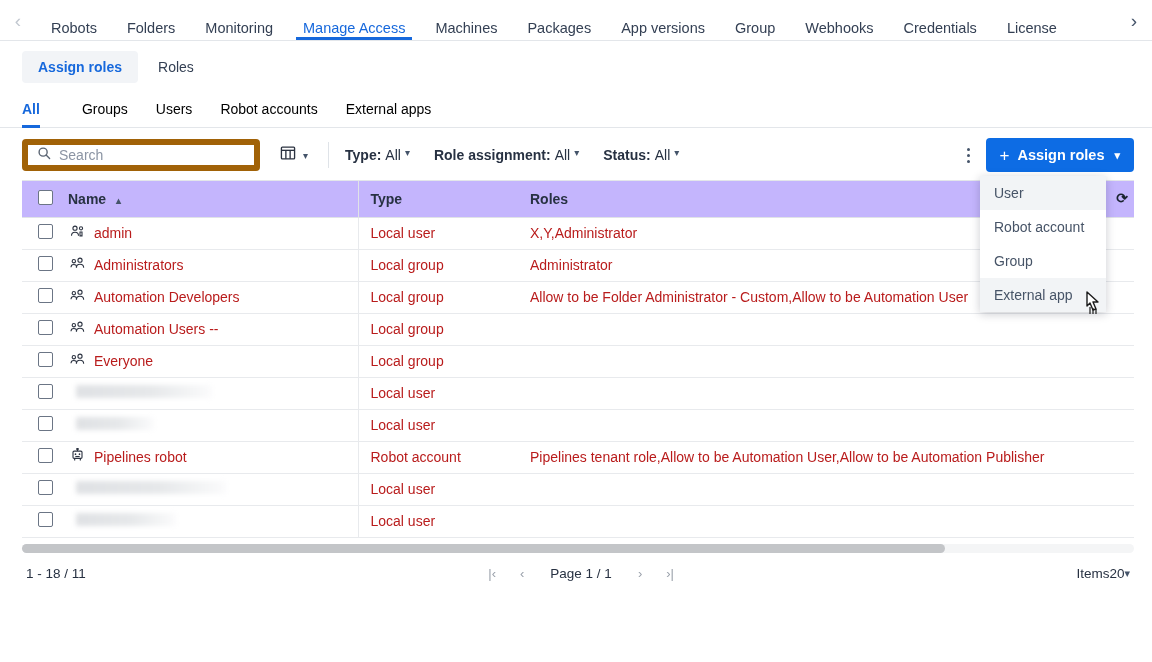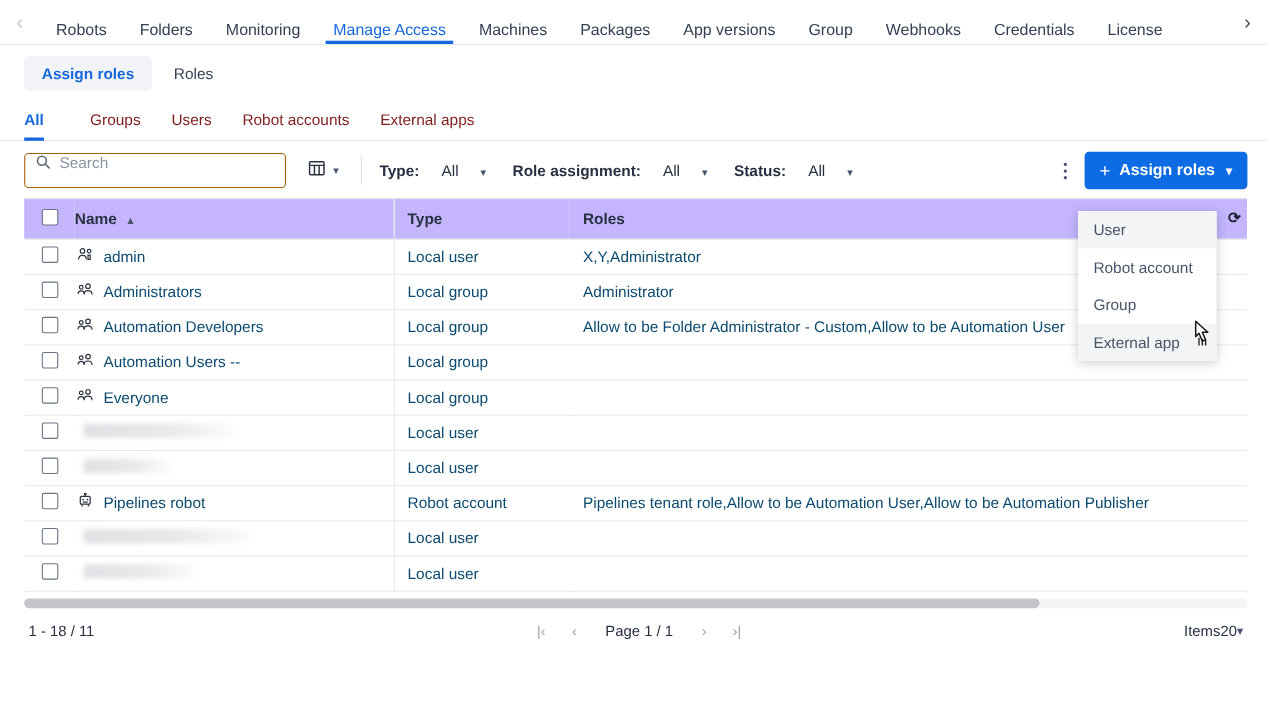--- a/index.html
+++ b/index.html
@@ -78,21 +78,21 @@
   .filtertabs {
     display: flex;
     align-items: flex-end;
     padding: 0 22px;
     border-bottom: 1px solid #e3e6ea;
     height: 37px;
     gap: 0;
   }
   .ftab {
     font-size: 14px;
-    color: #7f1d1d;
+    color: #000000;
     padding: 0 14px 10px 14px;
     position: relative;
     white-space: nowrap;
   }
   .ftab:first-child { padding-left: 0; margin-right: 14px; }
   .ftab.active { color: #1668dc; font-weight: 600; }
   .ftab.active::after {
     content: "";
     position: absolute;
     left: 0; right: 14px; bottom: -1px;
@@ -102,23 +102,23 @@
   
   .toolbar {
     display: flex;
     align-items: center;
     padding: 10px 18px 8px 22px;
     gap: 0;
     position: relative;
   }
   .search-box {
     width: 238px; height: 32px;
-    border: 1px solid #a16207;
+    border: 6px solid #a16207;
     border-radius: 4px;
-    display: flex; align-items: flex-start;
+    display: flex; align-items: center;
     padding: 0 9px;
     gap: 8px;
     background: #fff;
   }
   .search-box input {
     border: none; outline: none;
     font-size: 14px;
     font-family: "Liberation Sans", sans-serif;
     color: #273142;
     width: 100%;
@@ -131,22 +131,22 @@
     padding: 4px 4px;
   }
   .tb-divider {
     width: 1px; height: 26px;
     background: #dfe3e8;
     margin: 0 16px;
   }
   .filter-chip {
     font-size: 14px;
     color: #273142;
-    display: flex; align-items: flex-end;
-    gap: 20px;
+    display: flex; align-items: flex-start;
+    gap: 4px;
     margin-right: 24px;
     white-space: nowrap;
   }
   .filter-chip b { font-weight: 600; }
   .chev { font-size: 10px; color: #45546a; }
   .spacer { flex: 1; }
   .kebab {
     display: flex; flex-direction: column; gap: 3px;
     padding: 6px 10px;
     margin-right: 6px;
@@ -163,21 +163,21 @@
     font-size: 14.5px;
     font-weight: 600;
     white-space: nowrap;
   }
   .assign-btn .plus { font-size: 17px; font-weight: 400; line-height: 1; }
   .assign-btn .caret { font-size: 11px; margin-left: 2px; }
 
   
   .dropdown {
     position: absolute;
-    top: 64px;
+    top: 48px;
     right: 46px;
     width: 126px;
     background: #fff;
     box-shadow: 0 2px 9px rgba(16,24,40,.22);
     z-index: 40;
     padding: 0;
   }
   .dd-item {
     font-size: 14px;
     color: #475467;
@@ -190,21 +190,21 @@
   .table-wrap {
     position: relative;
     margin: 0 18px 0 22px;
     border-top: 1px solid #e3e6ea;
   }
   table { width: 100%; border-collapse: collapse; table-layout: fixed; }
   th, td {
     text-align: left;
     font-size: 14px;
     font-weight: 400;
-    color: #0c4a6e;
+    color: #b91c1c;
     padding: 0;
     height: 32px;
     vertical-align: middle;
     border-bottom: 1px solid #e8eaed;
     white-space: nowrap;
     overflow: hidden;
   }
   thead th {
     background: #c4b5fd;
     height: 36px;

